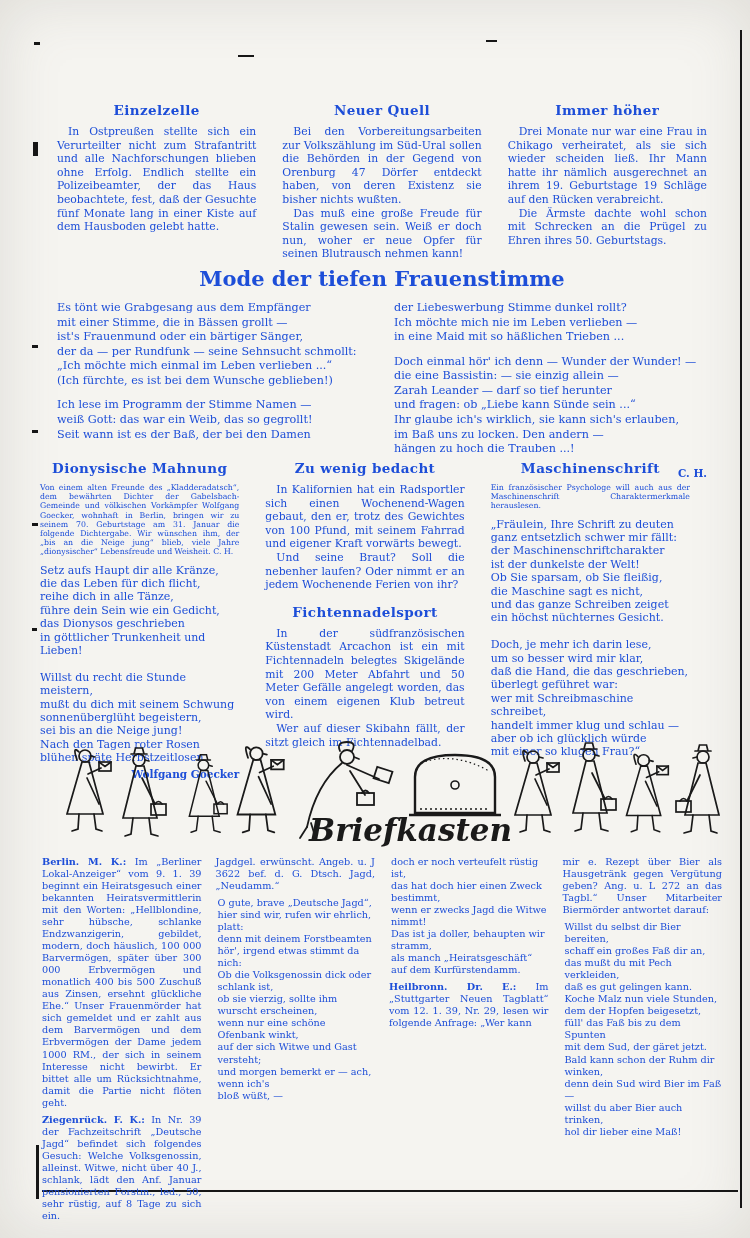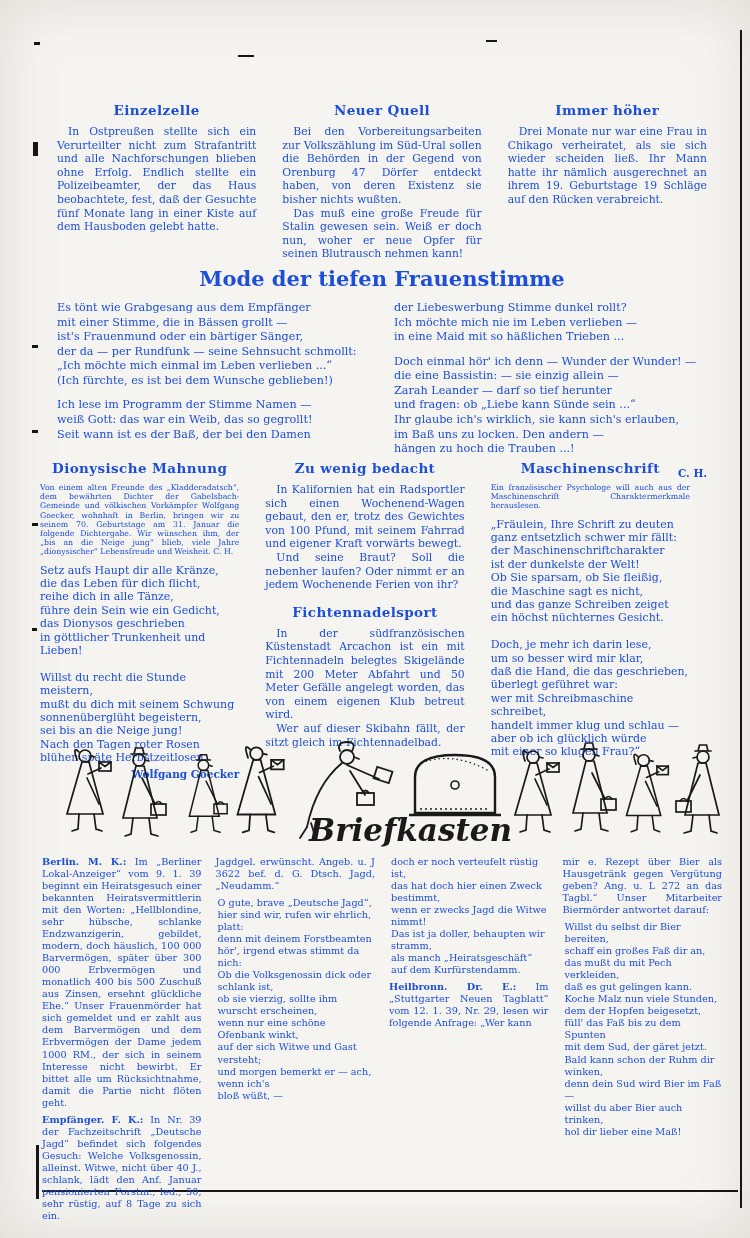--- a/index.html
+++ b/index.html
@@ -60,20 +60,21 @@
       <h3 class="art-title">Neuer Quell</h3>
       <div class="art-body">
         <p>Bei den Vorbereitungsarbeiten zur Volkszählung im Süd-Ural sollen die Behörden in der Gegend von Orenburg 47 Dörfer entdeckt haben, von deren Existenz sie bisher nichts wußten.</p>
         <p>Das muß eine große Freude für Stalin gewesen sein. Weiß er doch nun, woher er neue Opfer für seinen Blutrausch nehmen kann!</p>
       </div>
     </div>
     <div class="art">
       <h3 class="art-title">Immer höher</h3>
       <div class="art-body">
         <p>Drei Monate nur war eine Frau in Chikago verheiratet, als sie sich wieder scheiden ließ. Ihr Mann hatte ihr nämlich ausgerechnet an ihrem 19. Geburtstage 19 Schläge auf den Rücken verabreicht.</p>
+        <p>Die Ärmste dachte wohl schon mit Schrecken an die Prügel zu Ehren ihres 50. Geburtstags.</p>
       </div>
     </div>
   </div>
 
   <div class="mode-sec">
     <h2 class="mode-title">Mode der tiefen Frauenstimme</h2>
     <div class="mode-cols">
       <div>
         <div class="poem mode-stanza">Es tönt wie Grabgesang aus dem Empfänger
 mit einer Stimme, die in Bässen grollt —
@@ -217,21 +218,21 @@
       <use href="#wB" transform="translate(448,10)"></use>
       <use href="#wA" transform="translate(502,6)"></use>
       <use href="#wB" transform="translate(560,14) scale(0.95)"></use>
       <use href="#wA" transform="translate(676,8) scale(-1,1)"></use>
     </svg>
   </div>
 
   <div class="bk-row">
     <div>
       <p><span class="lead">Berlin. M. K.:</span><span> Im „Berliner Lokal-Anzeiger“ vom 9. 1. 39 beginnt ein Heiratsgesuch einer bekannten Heiratsvermittlerin mit den Worten: „Hellblondine, sehr hübsche, schlanke Endzwanzigerin, gebildet, modern, doch häuslich, 100 000 Barvermögen, später über 300 000 Erbvermögen und monatlich 400 bis 500 Zuschuß aus Zinsen, ersehnt glückliche Ehe.“ Unser Frauenmörder hat sich gemeldet und er zahlt aus dem Barvermögen und dem Erbvermögen der Dame jedem 1000 RM., der sich in seinem Interesse nicht bewirbt. Er bittet alle um Rücksichtnahme, damit die Partie nicht flöten geht.</span></p>
-      <p><span class="lead">Empfänger. F. K.:</span><span> In Nr. 39 der Fachzeitschrift „Deutsche Jagd“ befindet sich folgendes Gesuch: Welche Volksgenossin, alleinst. Witwe, nicht über 40 J., schlank, lädt den Anf. Januar pensionierten Forstm., led., 50, sehr rüstig, auf 8 Tage zu sich ein.</span></p>
+      <p><span class="lead">Ziegenrück. F. K.:</span><span> In Nr. 39 der Fachzeitschrift „Deutsche Jagd“ befindet sich folgendes Gesuch: Welche Volksgenossin, alleinst. Witwe, nicht über 40 J., schlank, lädt den Anf. Januar pensionierten Forstm., led., 50, sehr rüstig, auf 8 Tage zu sich ein.</span></p>
     </div>
     <div>
       <p class="noind">Jagdgel. erwünscht. Angeb. u. J 3622 bef. d. G. Dtsch. Jagd, „Neudamm.“</p>
       <div class="bk-verse">O gute, brave „Deutsche Jagd“,
 hier sind wir, rufen wir ehrlich, platt:
 denn mit deinem Forstbeamten
 hör', irgend etwas stimmt da nich:
 Ob die Volksgenossin dick oder schlank ist,
 ob sie vierzig, sollte ihm wurscht erscheinen,
 wenn nur eine schöne Ofenbank winkt,

